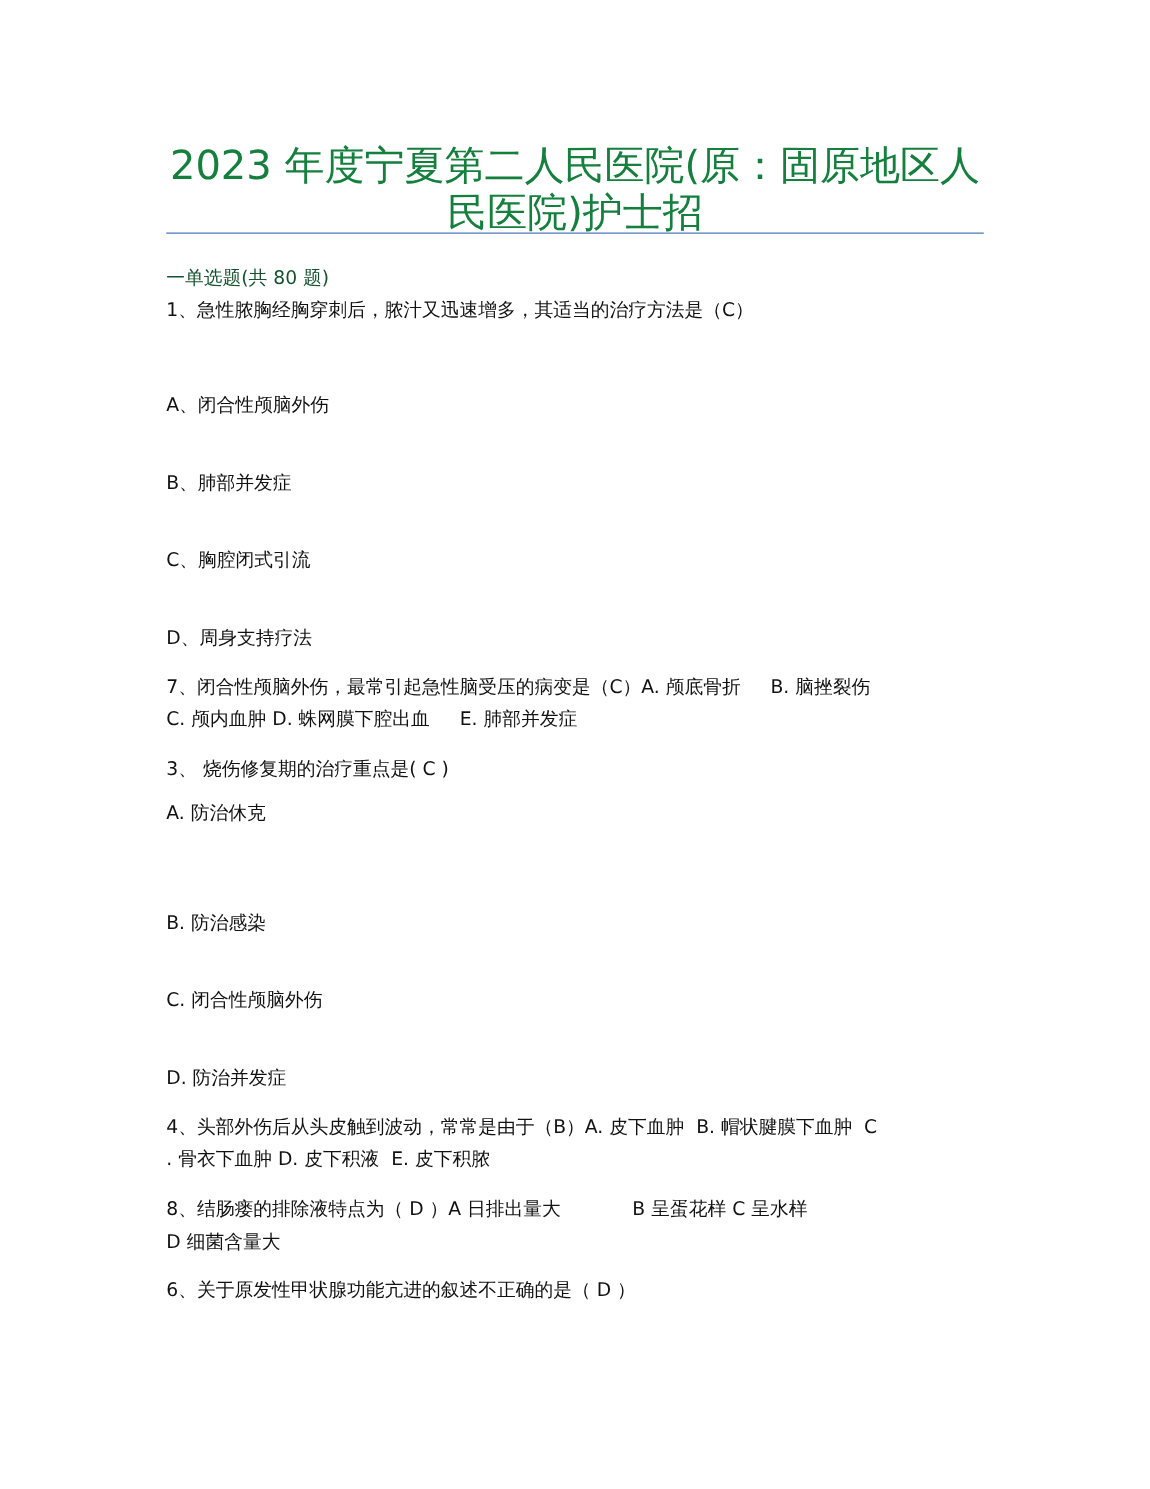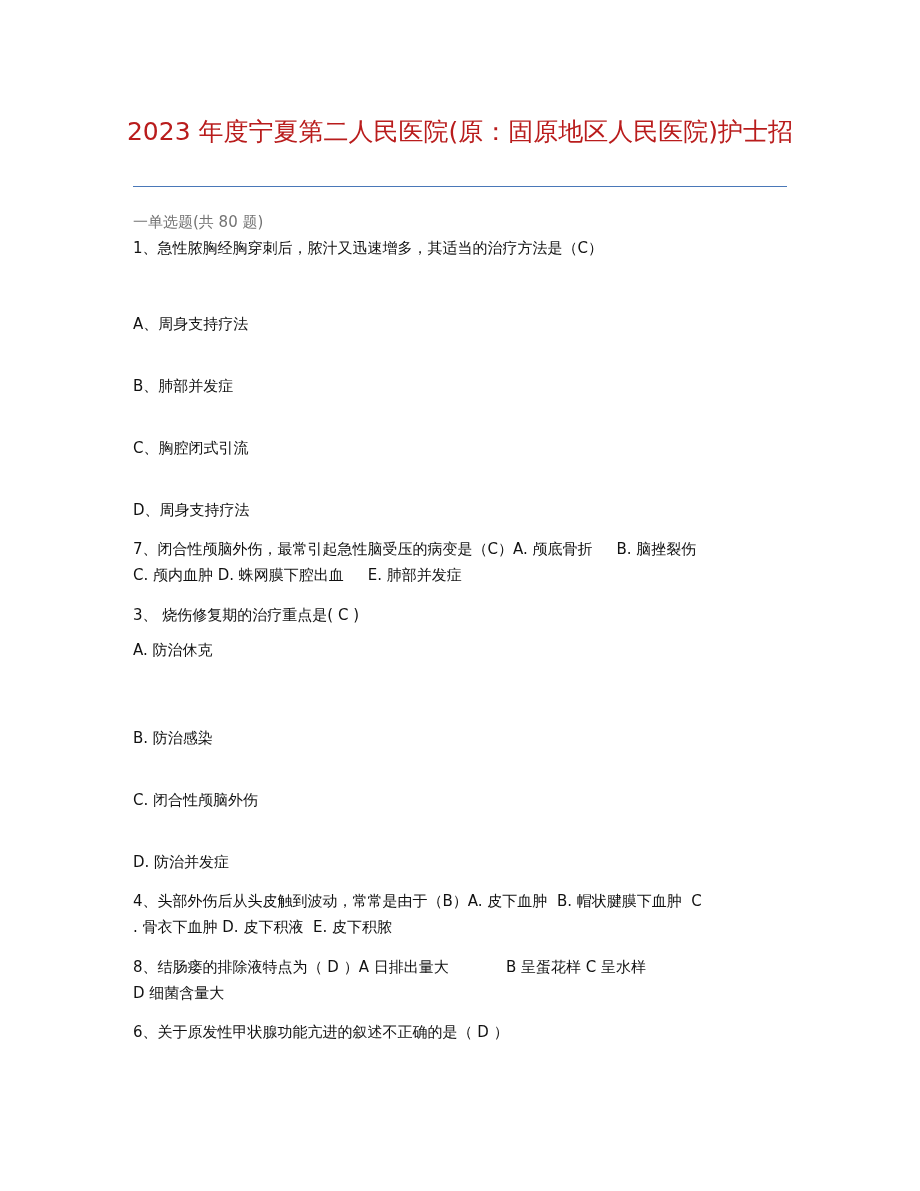--- a/index.html
+++ b/index.html
@@ -1,37 +1,37 @@
 <!DOCTYPE html>
 <html><head>
 <meta charset="utf-8">
 <style>
   html, body { margin: 0; padding: 0; background: #ffffff; }
   body { width: 920px; height: 1191px; position: relative; overflow: hidden;
          font-family: "DejaVu Sans", "Liberation Sans", sans-serif; color: #111; }
   .title { position: absolute; left: 120px; width: 680px; text-align: center;
-           color: #b91c1c; font-size: 25px; line-height: 38px; top: 113px; }
+           color: #15803d; font-size: 32px; line-height: 38px; top: 113px; }
   .title-rule { position: absolute; left: 133px; width: 654px; top: 186px; height: 0;
                 border-top: 1.5px solid #4a78b8; }
   .line { position: absolute; left: 133px; font-size: 15px; line-height: 20px; white-space: pre; }
-  .section { color: #737373; }
+  .section { color: #14532d; }
 </style>
 </head>
 <body>
 
 <div>
   <div class="title">
     <div>2023 年度宁夏第二人民医院(原：固原地区人民医院)护士招</div>
   </div>
   <div class="title-rule"></div>
 
   <div class="line section" style="top:212px">一单选题(共 80 题)</div>
 
   <div class="line" style="top:238px">1、急性脓胸经胸穿刺后，脓汁又迅速增多，其适当的治疗方法是（C）</div>
-  <div class="line" style="top:314px">A、周身支持疗法</div>
+  <div class="line" style="top:314px">A、闭合性颅脑外伤</div>
   <div class="line" style="top:376px">B、肺部并发症</div>
   <div class="line" style="top:438px">C、胸腔闭式引流</div>
   <div class="line" style="top:500px">D、周身支持疗法</div>
 
   <div class="line" style="top:539px">7、闭合性颅脑外伤，最常引起急性脑受压的病变是（C）A. 颅底骨折     B. 脑挫裂伤</div>
   <div class="line" style="top:565px">C. 颅内血肿 D. 蛛网膜下腔出血     E. 肺部并发症</div>
 
   <div class="line" style="top:605px">3、 烧伤修复期的治疗重点是( C )</div>
   <div class="line" style="top:640px">A. 防治休克</div>
   <div class="line" style="top:728px">B. 防治感染</div>

